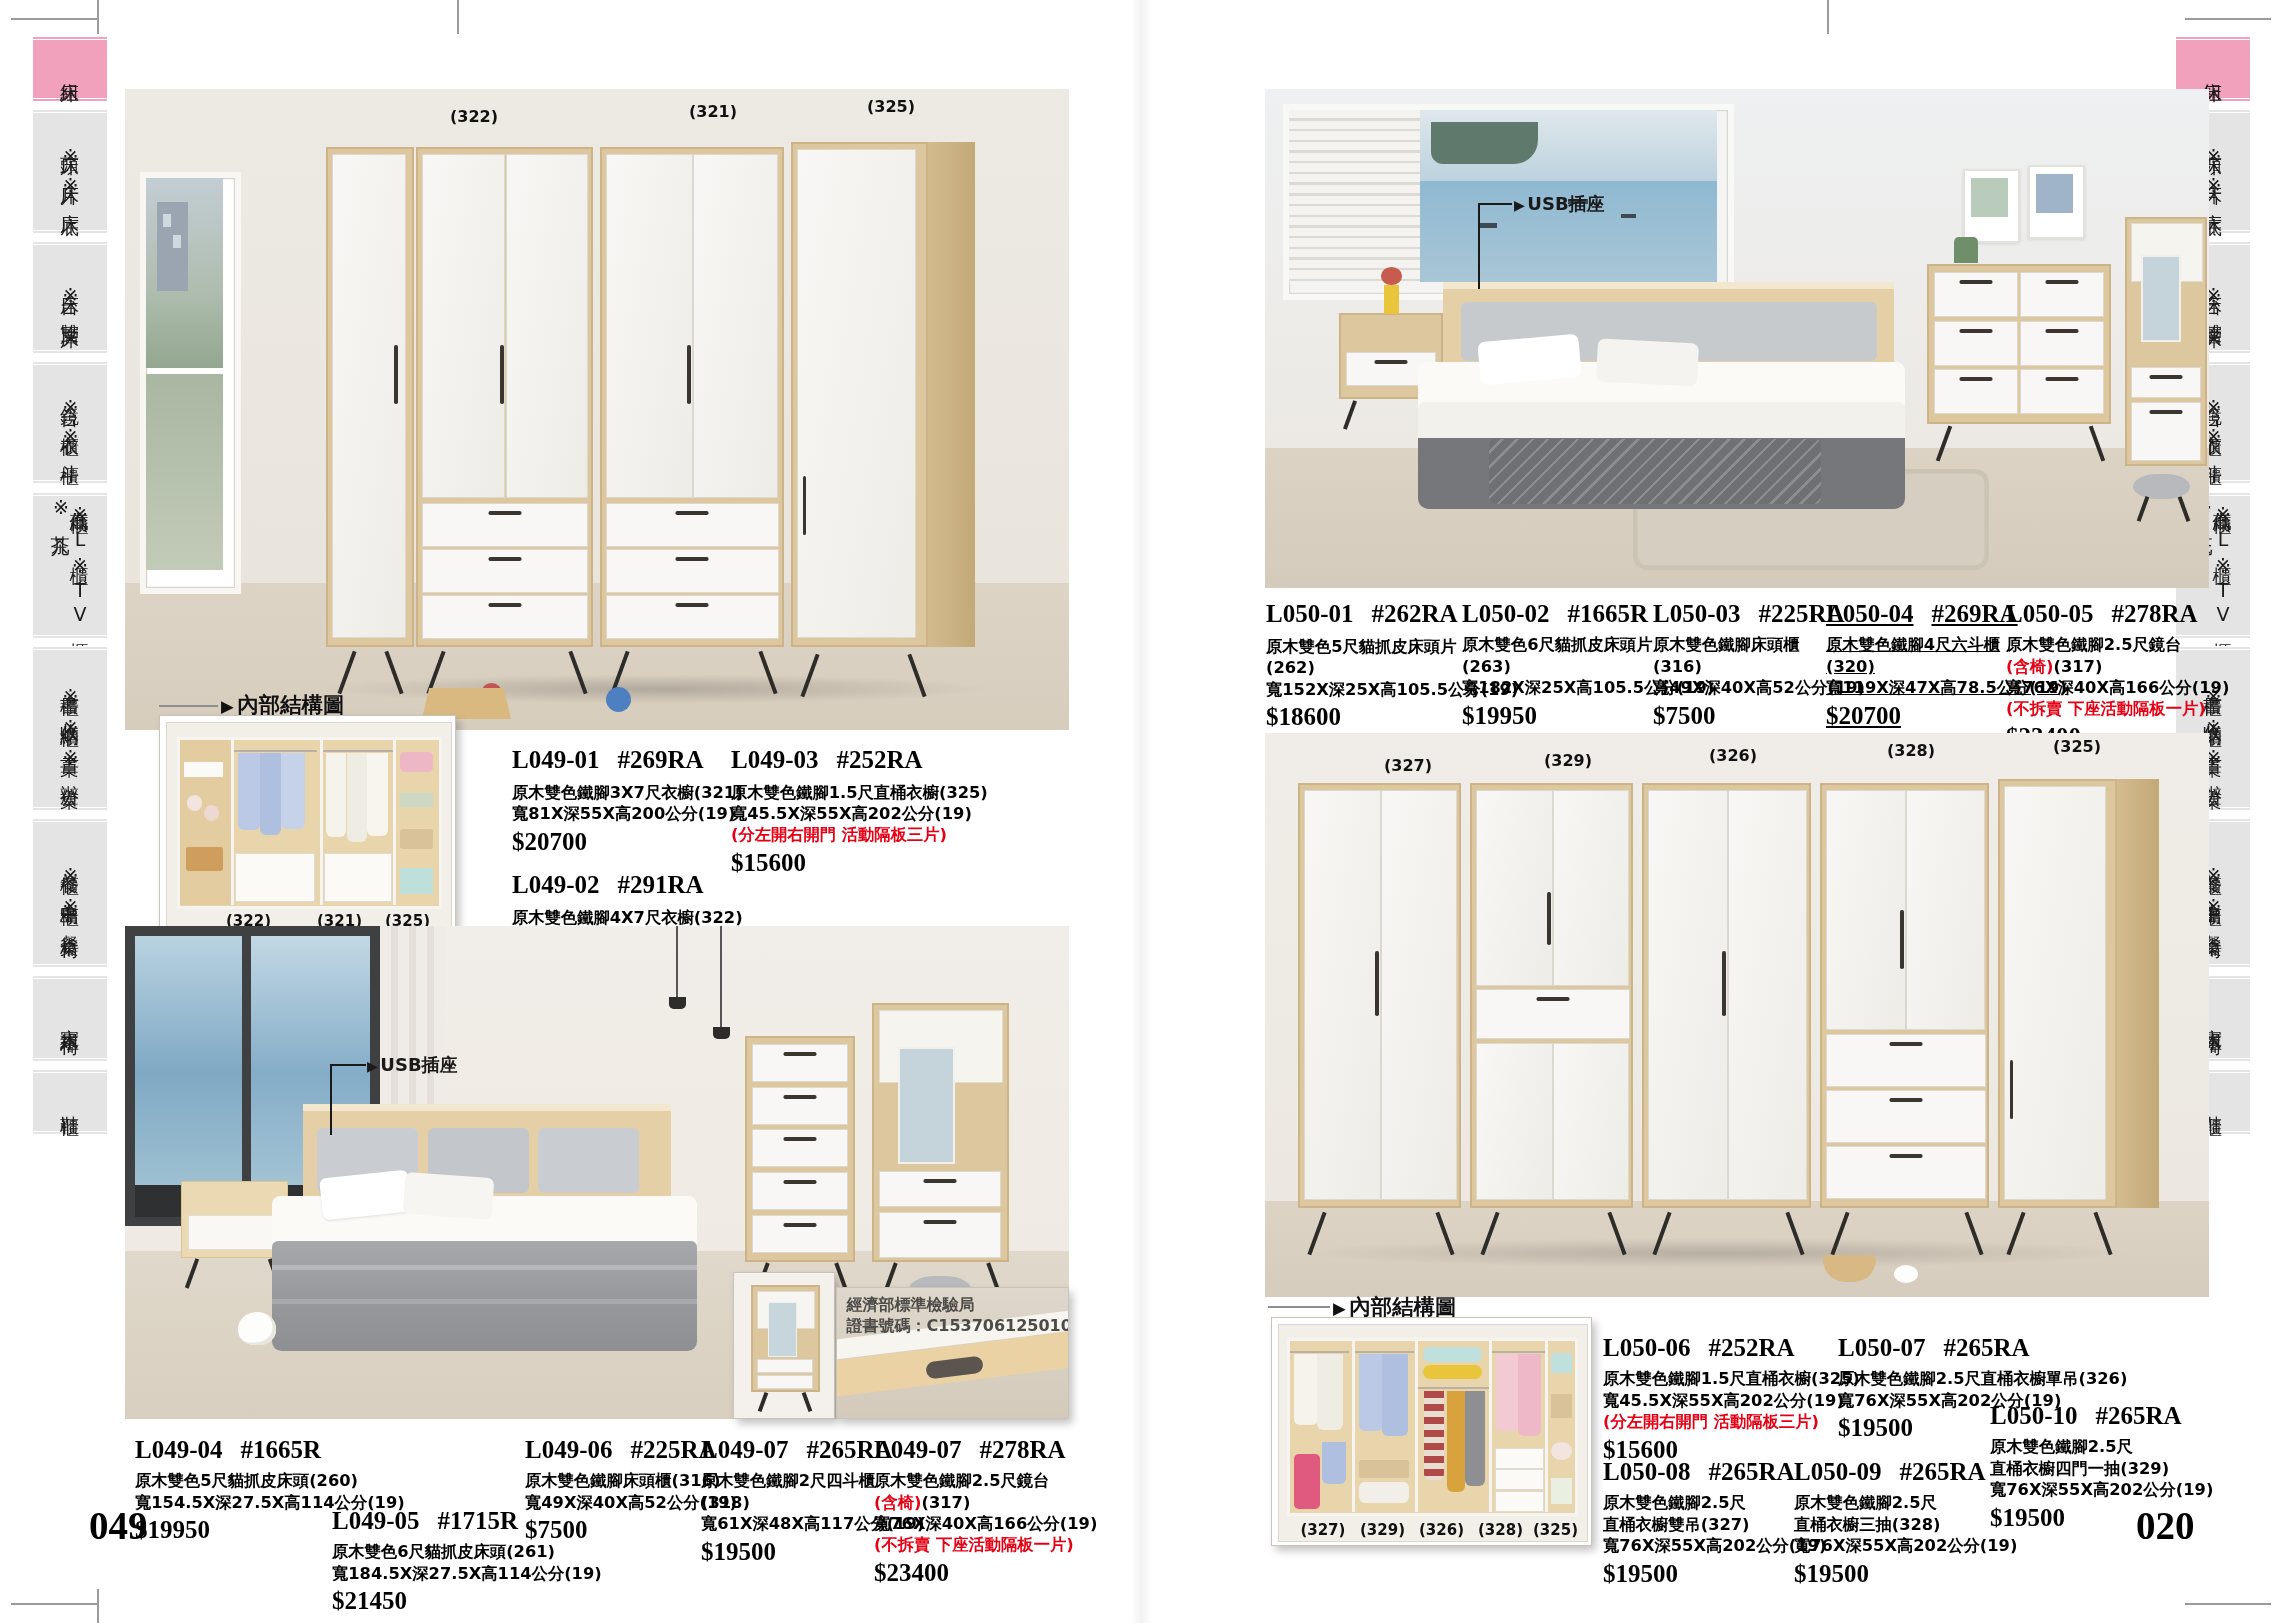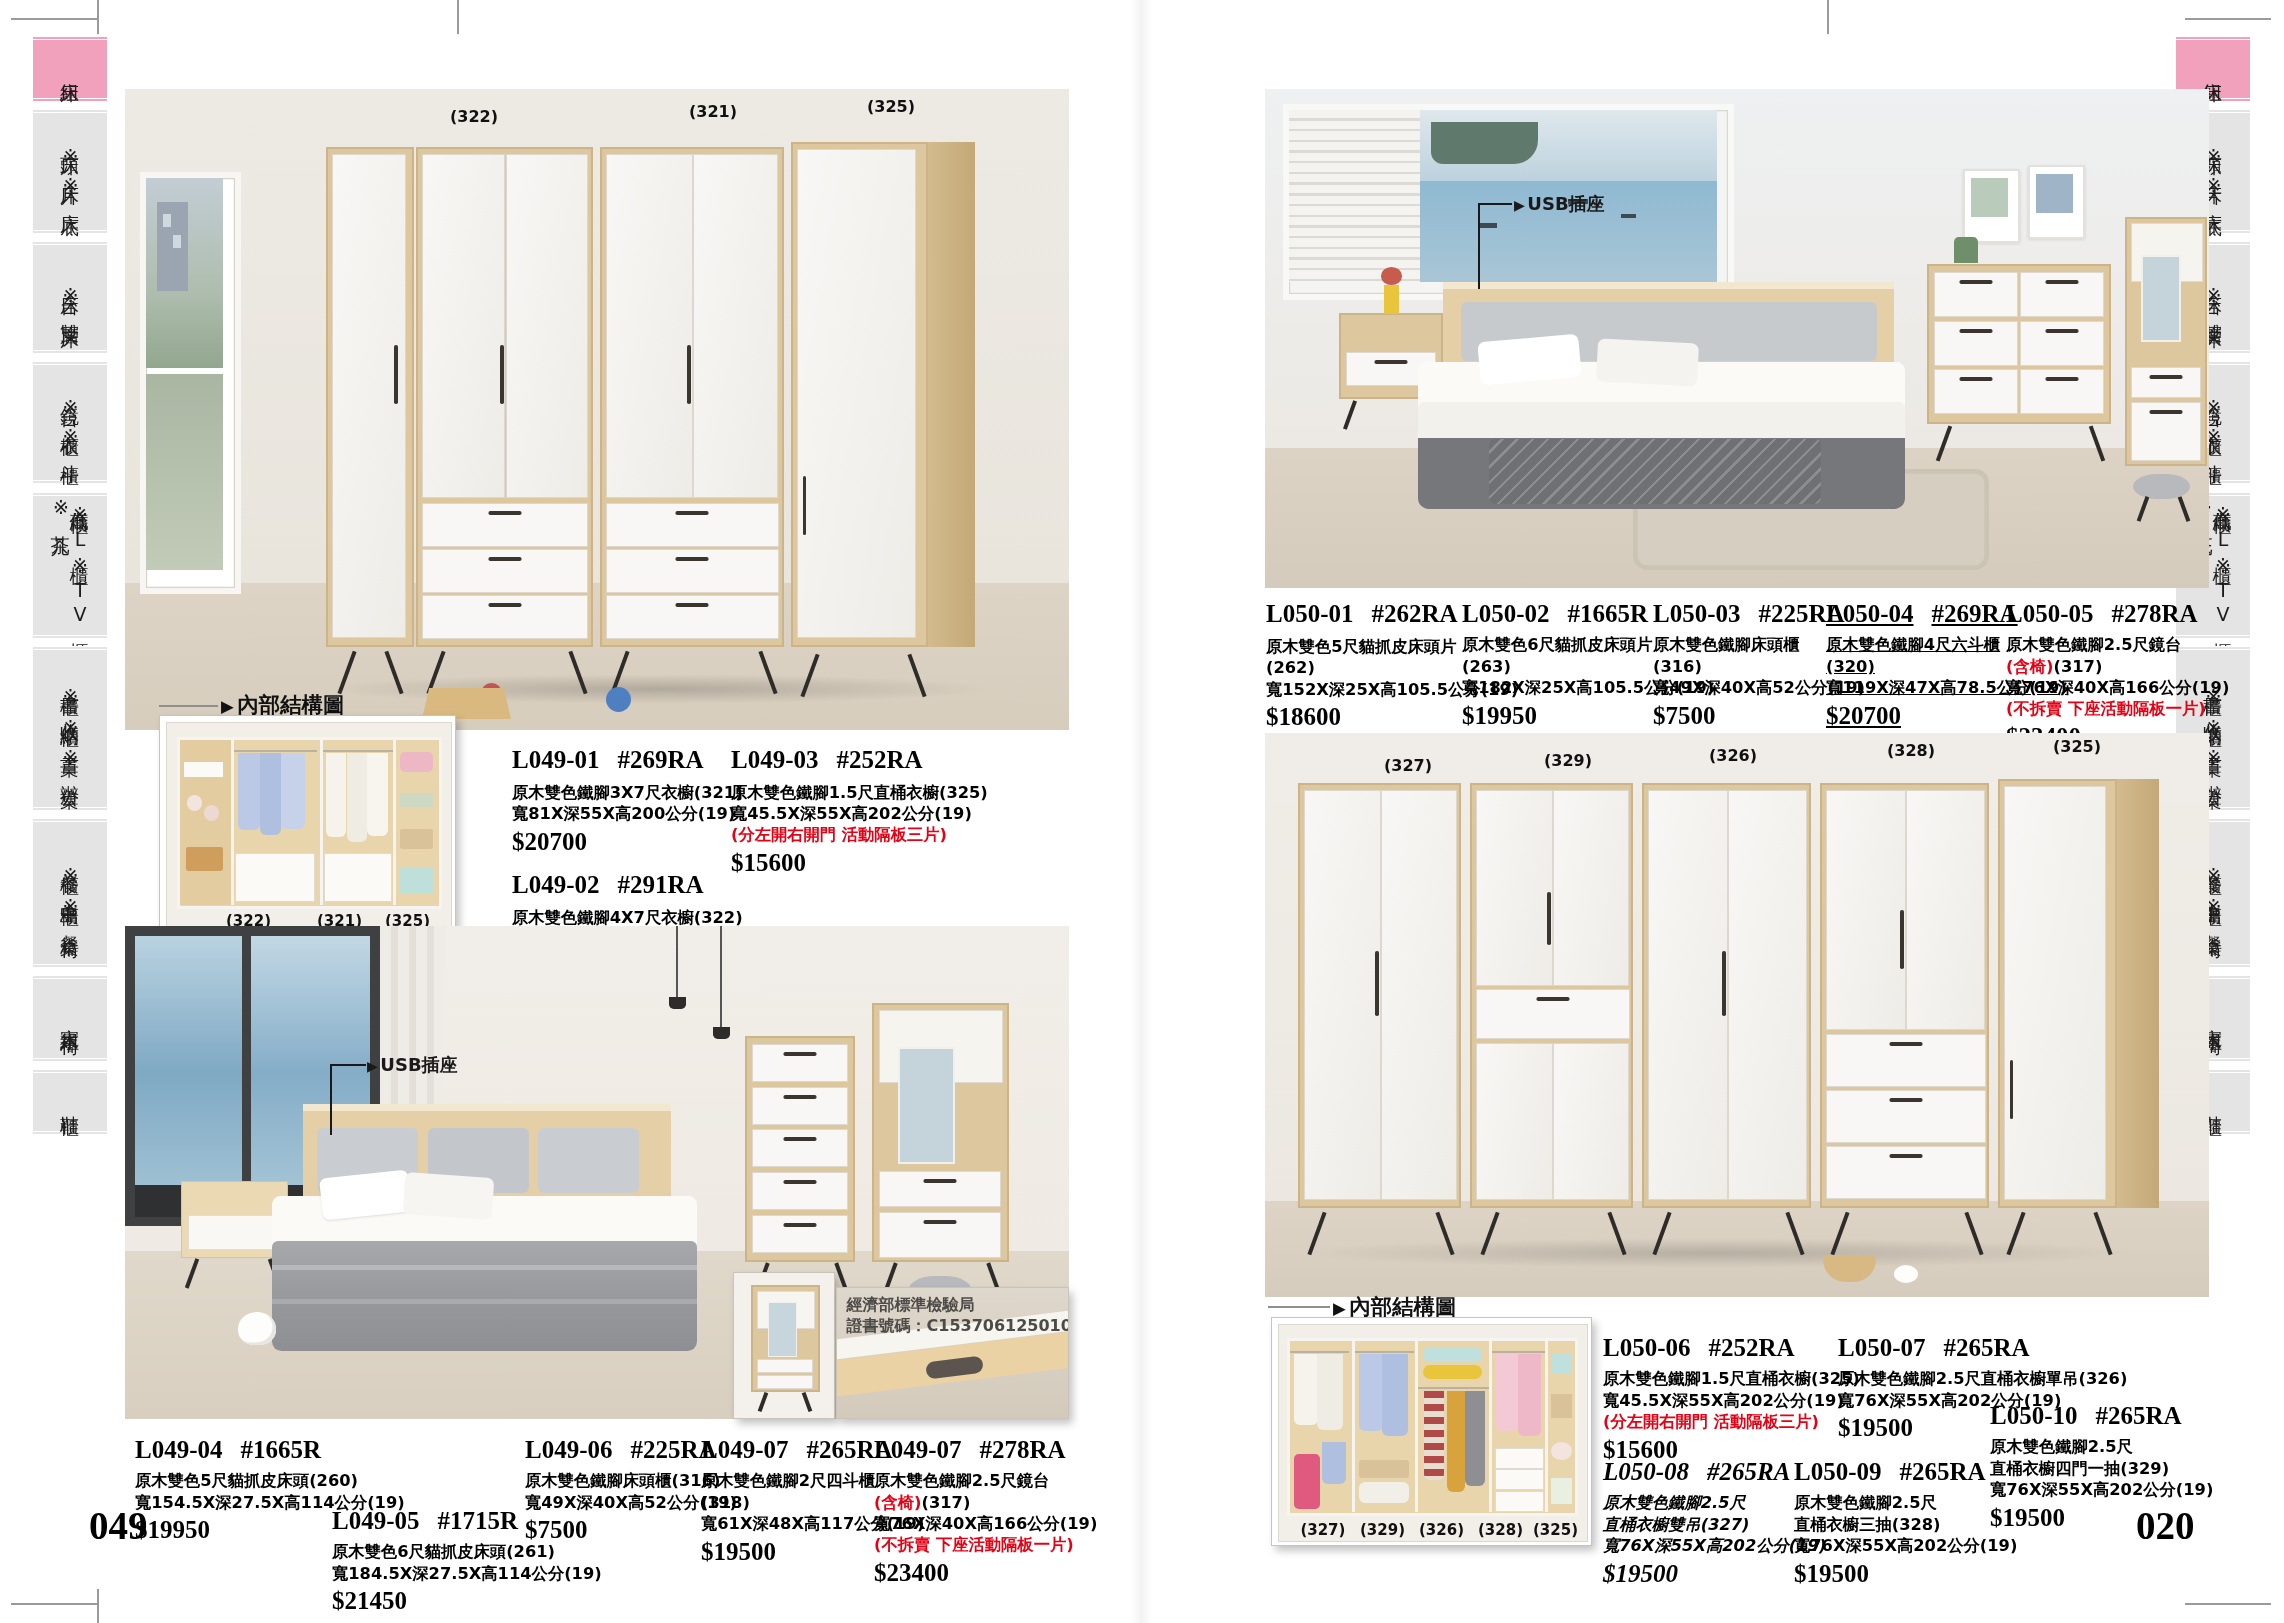--- a/index.html
+++ b/index.html
@@ -639,21 +639,21 @@
     <div class="pl">寬45.5X深55X高202公分(19)</div>
     <div class="pl red">(分左開右開門 活動隔板三片)</div>
     <div class="pp">$15600</div>
   </div>
   <div class="card" style="left:1838px;top:1335px;width:255px;">
     <div class="pc"><span>L050-07</span><span class="model">#265RA</span></div>
     <div class="pl" style="margin-top:7.1px;">原木雙色鐵腳2.5尺直桶衣櫥單吊(326)</div>
     <div class="pl">寬76X深55X高202公分(19)</div>
     <div class="pp">$19500</div>
   </div>
-  <div class="card" style="left:1603px;top:1459px;width:181px;font-style:italic;">
+  <div class="card" style="left:1603px;top:1459px;width:181px;">
     <div class="pc"><span>L050-08</span><span class="model">#265RA</span></div>
     <div class="pl" style="margin-top:7.1px;">原木雙色鐵腳2.5尺</div>
     <div class="pl">直桶衣櫥雙吊(327)</div>
     <div class="pl">寬76X深55X高202公分(19)</div>
     <div class="pp">$19500</div>
   </div>
   <div class="card" style="left:1794px;top:1459px;width:181px;">
     <div class="pc"><span>L050-09</span><span class="model">#265RA</span></div>
     <div class="pl" style="margin-top:7.1px;">原木雙色鐵腳2.5尺</div>
     <div class="pl">直桶衣櫥三抽(328)</div>

